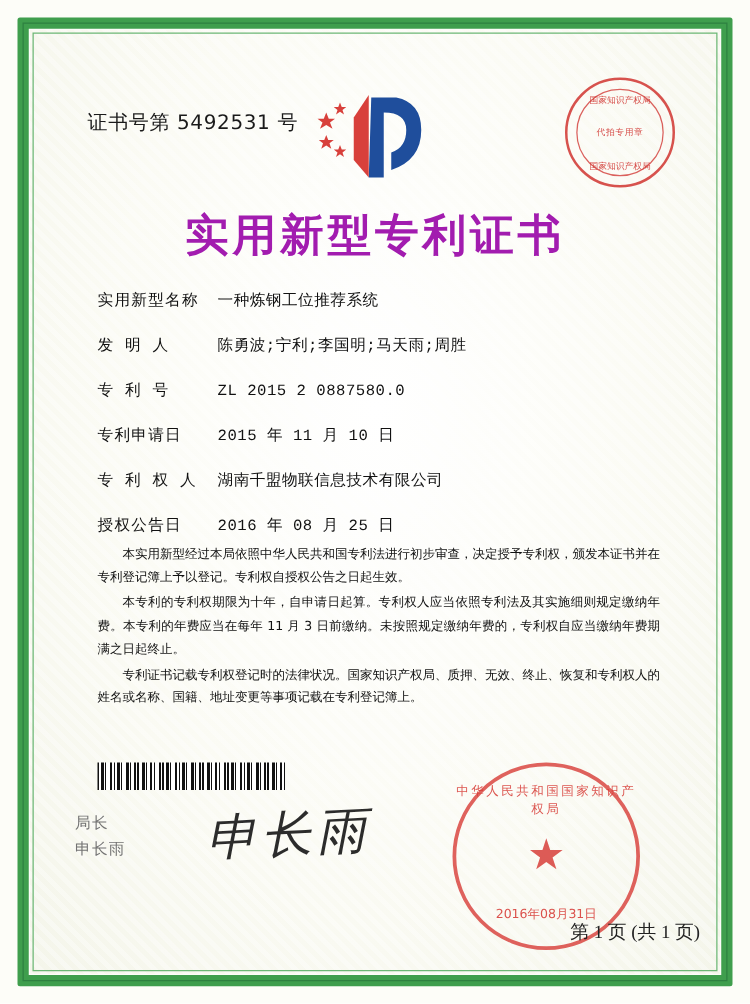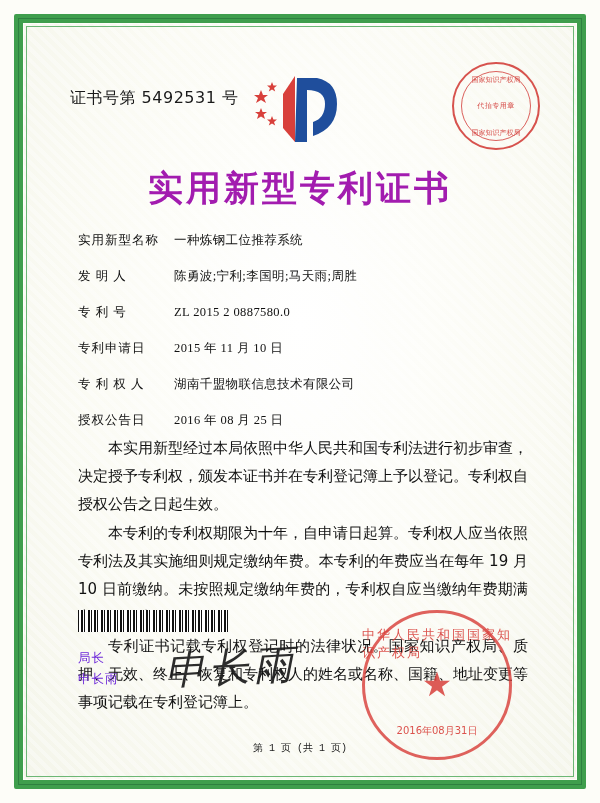--- a/index.html
+++ b/index.html
@@ -145,37 +145,37 @@
     top: 192px;
     left: 38px;
     right: 30px;
   }
   .field-row {
     display: flex;
     align-items: baseline;
     margin-bottom: 19px;
     font-size: 12.5px;
     color: #111;
-    font-family: Liberation Serif, serif;
+    font-family: Liberation Mono, monospace;
   }
   .field-label {
     width: 96px;
     flex: none;
     letter-spacing: 1px;
   }
   .field-value {
     letter-spacing: 0.4px;
   }
 
   .body-text {
     position: absolute;
     top: 395px;
     left: 38px;
     right: 32px;
-    font-size: 15px;
+    font-size: 10px;
     line-height: 1.85;
     color: #111;
     text-align: justify;
     font-family: "DejaVu Sans", sans-serif;
   }
   .body-text p {
     margin: 0 0 2px 0;
     text-indent: 2em;
   }
 
@@ -189,25 +189,25 @@
       90deg,
       #111 0px, #111 1px, #fff 1px, #fff 3px,
       #111 3px, #111 5px, #fff 5px, #fff 6px,
       #111 6px, #111 7px, #fff 7px, #fff 10px,
       #111 10px, #111 12px, #fff 12px, #fff 13px
     );
   }
 
   .signature-block {
     position: absolute;
-    left: 38px;
+    left: 20px;
     top: 608px;
     font-size: 12.5px;
     line-height: 1.65;
-    color: #6d28d9;
+    color: #737373;
     letter-spacing: 1px;
     font-family: "DejaVu Sans", sans-serif;
   }
   .handwriting {
     position: absolute;
     left: 125px;
     top: 600px;
     font-size: 40px;
     color: #1b1b1b;
     font-family: "DejaVu Serif", serif;
@@ -238,47 +238,47 @@
     transform: translate(-50%, -50%);
     color: #d8403b;
     font-size: 34px;
     opacity: 0.85;
     line-height: 1;
   }
   .seal-bottom .arc-top {
     position: absolute;
     left: 0; right: 0;
     top: 16px;
-    text-align: left;
+    text-align: center;
     color: #d8403b;
-    font-size: 13px;
+    font-size: 10px;
     letter-spacing: 2px;
     opacity: 0.88;
     font-family: "DejaVu Sans", sans-serif;
   }
   .seal-bottom .date {
     position: absolute;
     left: 0; right: 0;
     bottom: 22px;
     text-align: center;
     color: #d8403b;
     font-size: 10px;
     opacity: 0.9;
     font-family: "DejaVu Sans", sans-serif;
   }
 
   .page-footer {
     position: absolute;
     left: 0;
     right: 0;
     bottom: 8px;
-    text-align: center;
-    font-size: 10px;
+    text-align: right;
+    font-size: 15px;
     color: #222;
-    font-family: Liberation Mono, monospace;
+    font-family: Liberation Serif, serif;
   }
 </style>
 </head>
 <body>
 
 <div class="page">
   <div class="paper-tint"></div>
   <div class="border-outer"></div>
   <div class="border-inner"></div>
 
@@ -331,21 +331,21 @@
         <div class="field-value">湖南千盟物联信息技术有限公司</div>
       </div>
       <div class="field-row">
         <div class="field-label">授权公告日</div>
         <div class="field-value">2016 年 08 月 25 日</div>
       </div>
     </div>
 
     <div class="body-text">
       <p>本实用新型经过本局依照中华人民共和国专利法进行初步审查，决定授予专利权，颁发本证书并在专利登记簿上予以登记。专利权自授权公告之日起生效。</p>
-      <p>本专利的专利权期限为十年，自申请日起算。专利权人应当依照专利法及其实施细则规定缴纳年费。本专利的年费应当在每年 19 月 10 日前缴纳。未按照规定缴纳年费的，专利权自应当缴纳年费期满之日起终止。</p>
+      <p>本专利的专利权期限为十年，自申请日起算。专利权人应当依照专利法及其实施细则规定缴纳年费。本专利的年费应当在每年 11 月 3 日前缴纳。未按照规定缴纳年费的，专利权自应当缴纳年费期满之日起终止。</p>
       <p>专利证书记载专利权登记时的法律状况。国家知识产权局、质押、无效、终止、恢复和专利权人的姓名或名称、国籍、地址变更等事项记载在专利登记簿上。</p>
     </div>
 
     <div class="barcode"></div>
 
     <div class="signature-block">
       <div>局长</div>
       <div>申长雨</div>
     </div>
     <div class="handwriting">申长雨</div>

